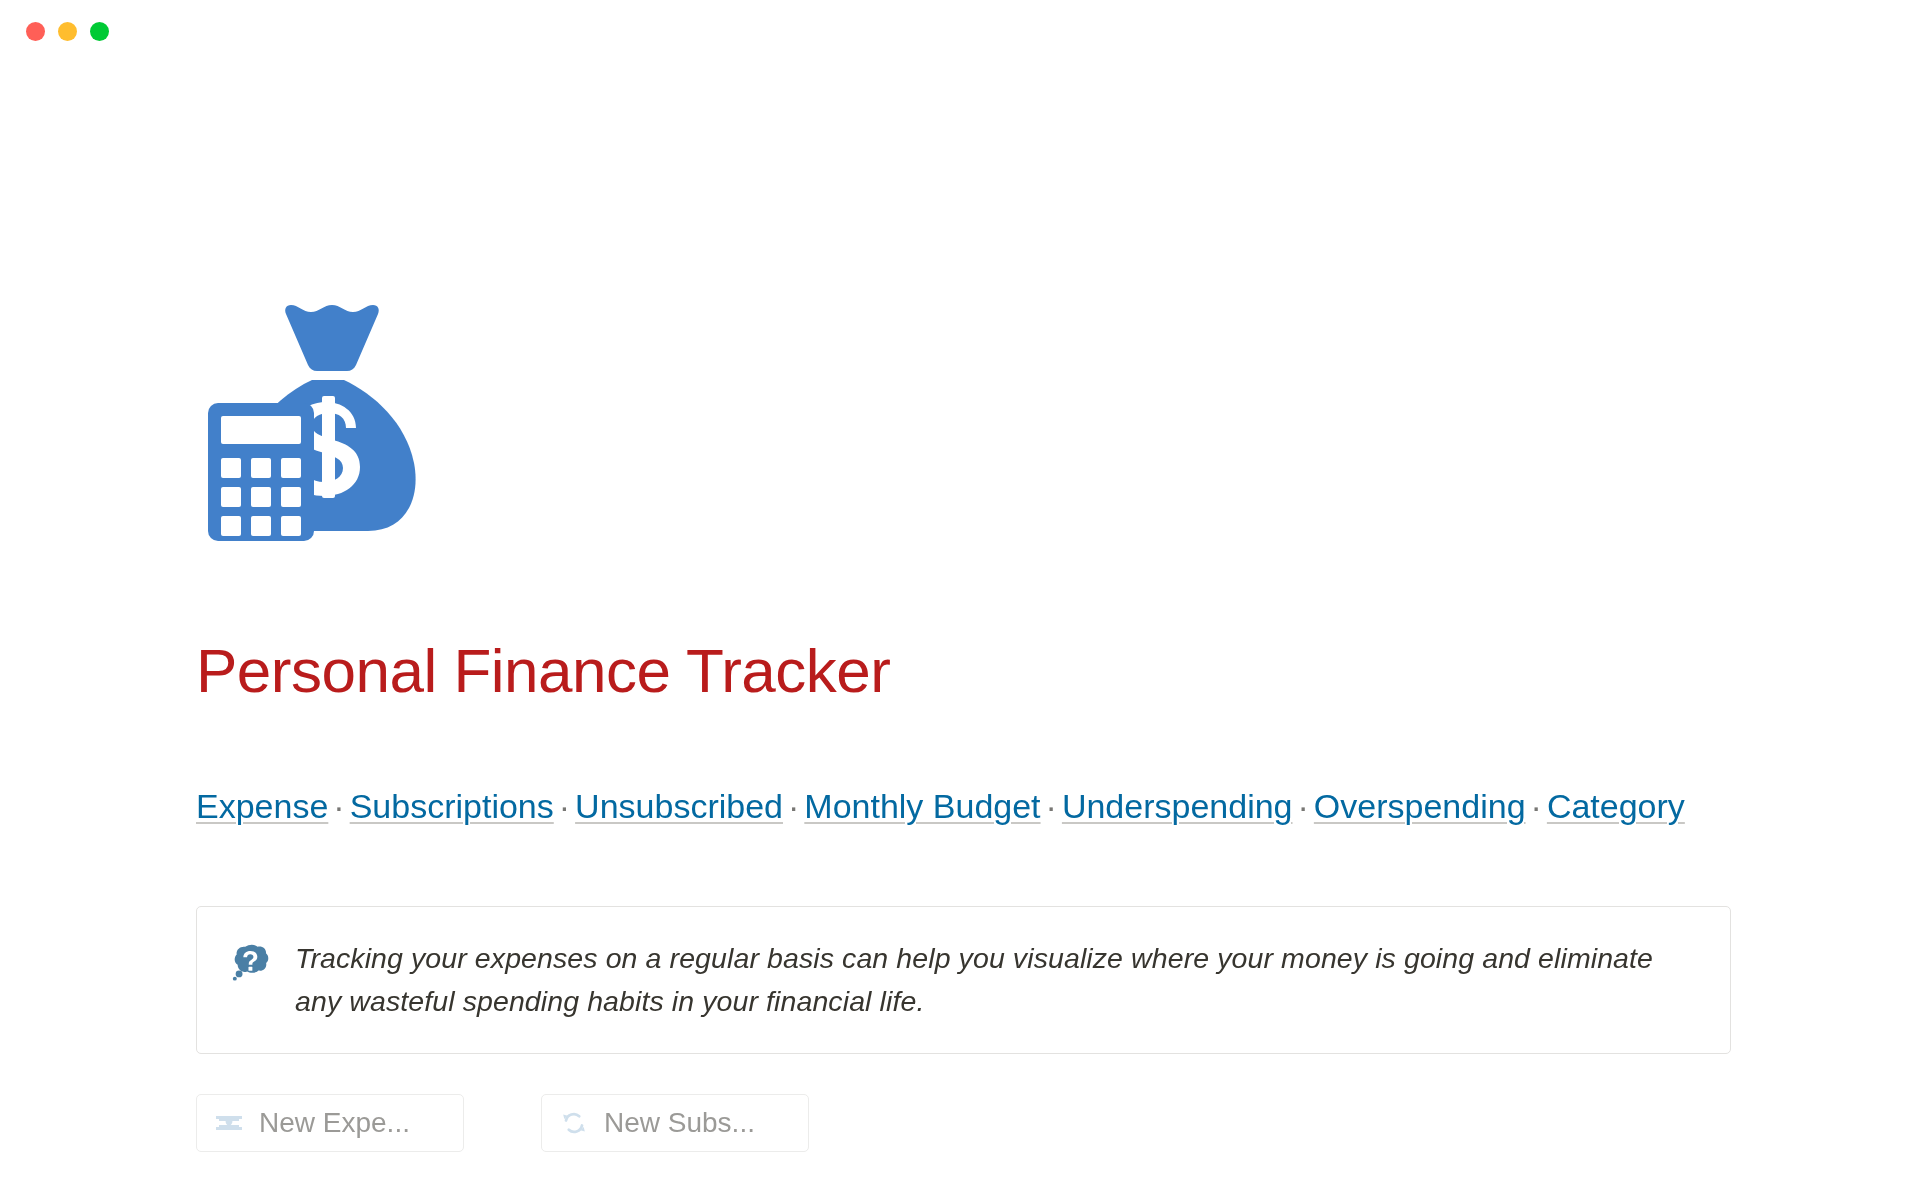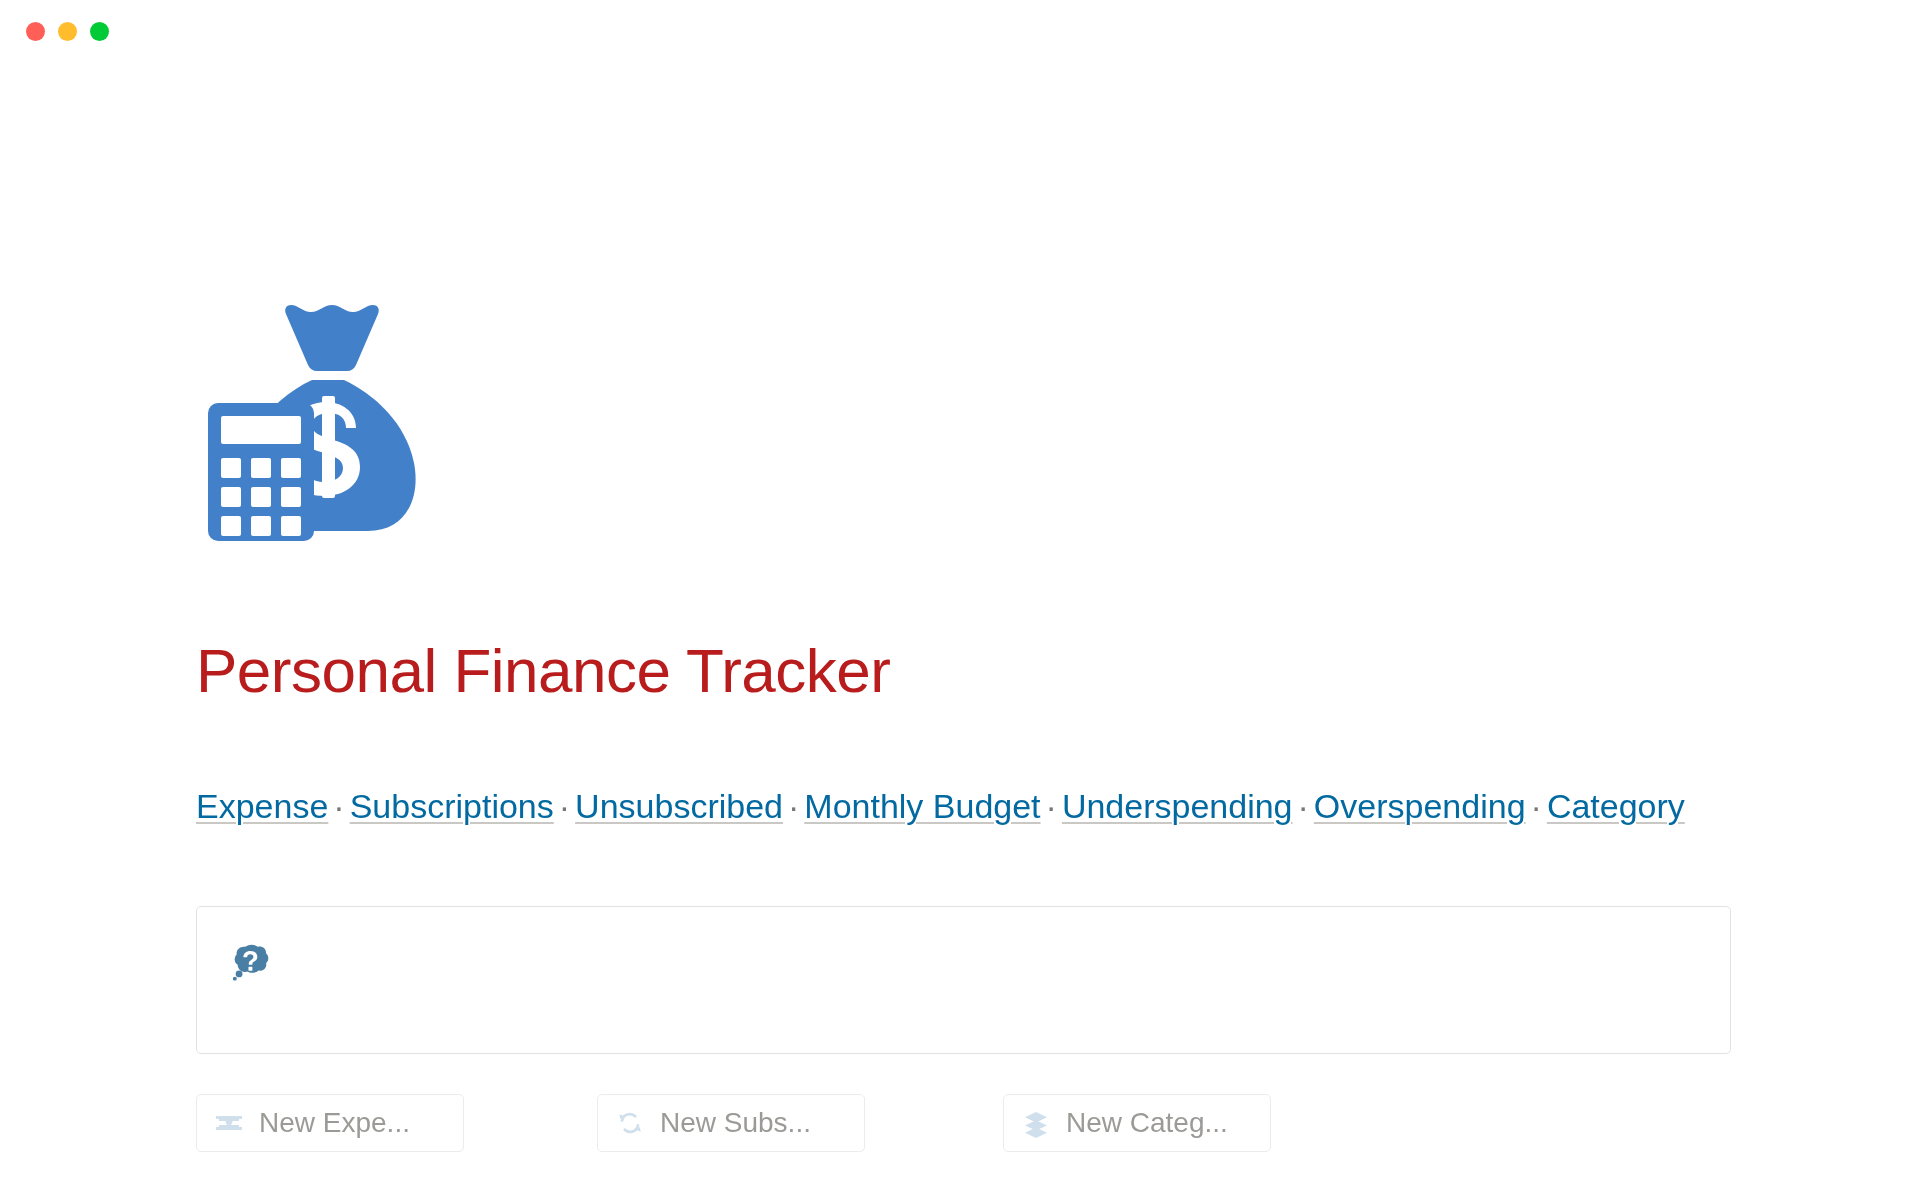--- a/index.html
+++ b/index.html
@@ -145,21 +145,21 @@
     height: 58px;
     border: 1px solid #ececeb;
     border-radius: 5px;
     background: #ffffff;
     display: flex;
     align-items: center;
     padding: 0 17px;
     cursor: pointer;
     font-size: 0;
   }
-  .btn-expense  { width: 268px; margin-right: 117px; }
+  .btn-expense  { width: 268px; margin-right: 61px; }
   .btn-subs     { width: 268px; margin-right: 138px; margin-left: 16px; }
   .btn-category { width: 268px; }
   .btn-icon {
     flex: 0 0 auto;
     width: 30px;
     height: 30px;
     margin-right: 15px;
     display: block;
   }
   .btn-icon svg { display: block; width: 30px; height: 30px; }
@@ -245,20 +245,21 @@
           <g fill="#ffffff">
             <path d="M20.4 8.4 c-4.4 0 -7.3 2.6 -7.4 6.5 h3.9
                      c0.1 -1.9 1.4 -3 3.4 -3 c2 0 3.3 1.1 3.3 2.7
                      c0 1.4 -0.6 2.2 -2.3 3.2 c-1.9 1.1 -2.7 2.3 -2.6 4.3
                      l0 0.9 h3.8 l0 -0.7 c0 -1.3 0.5 -2 2.2 -3
                      c2 -1.2 3 -2.7 3 -4.9 c0 -3.5 -2.9 -6 -7.3 -6 z"></path>
             <rect x="18.4" y="25.1" width="4.1" height="4.1" rx="0.6"></rect>
           </g>
         </svg>
       </div>
+      <div class="callout-text">Tracking your expenses on a regular basis can help you visualize where your money is going and eliminate any wasteful spending habits in your financial life.</div>
     </div>
 
     <div class="button-row">
 
       <div class="btn btn-expense">
         <span class="btn-icon">
           <svg viewBox="0 0 30 30" xmlns="http://www.w3.org/2000/svg" aria-hidden="true">
             <g fill="#cfdfec">
               <path d="M2 8 h26 v3 h-3 v8 h3 v3 h-26 v-3 h3 v-8 h-3 z"></path>
               <path d="M5 11 h20 v8 h-20 z" fill="#ffffff"></path>
@@ -280,29 +281,17 @@
             </g>
             <g fill="#cfdfec">
               <path d="M4.2 6.5 l4.4 1.2 l-3.3 3.3 z"></path>
               <path d="M25.8 23.5 l-4.4 -1.2 l3.3 -3.3 z"></path>
             </g>
           </svg>
         </span>
         <span class="btn-label">New Subs...</span>
       </div>
 
-      <div class="btn btn-category">
-        <span class="btn-icon">
-          <svg viewBox="0 0 30 30" xmlns="http://www.w3.org/2000/svg" aria-hidden="true">
-            <g fill="#cfdfec">
-              <path d="M15 4 l11 5.2 l-11 5.2 l-11 -5.2 z"></path>
-              <path d="M15 12.2 l11 5.2 l-11 5.2 l-11 -5.2 z"></path>
-              <path d="M15 19.6 l11 5.2 l-11 5.2 l-11 -5.2 z"></path>
-            </g>
-          </svg>
-        </span>
-        <span class="btn-label">New Categ...</span>
-      </div>
 
     </div>
 
   </div>
 </div>
 
 </body></html>

